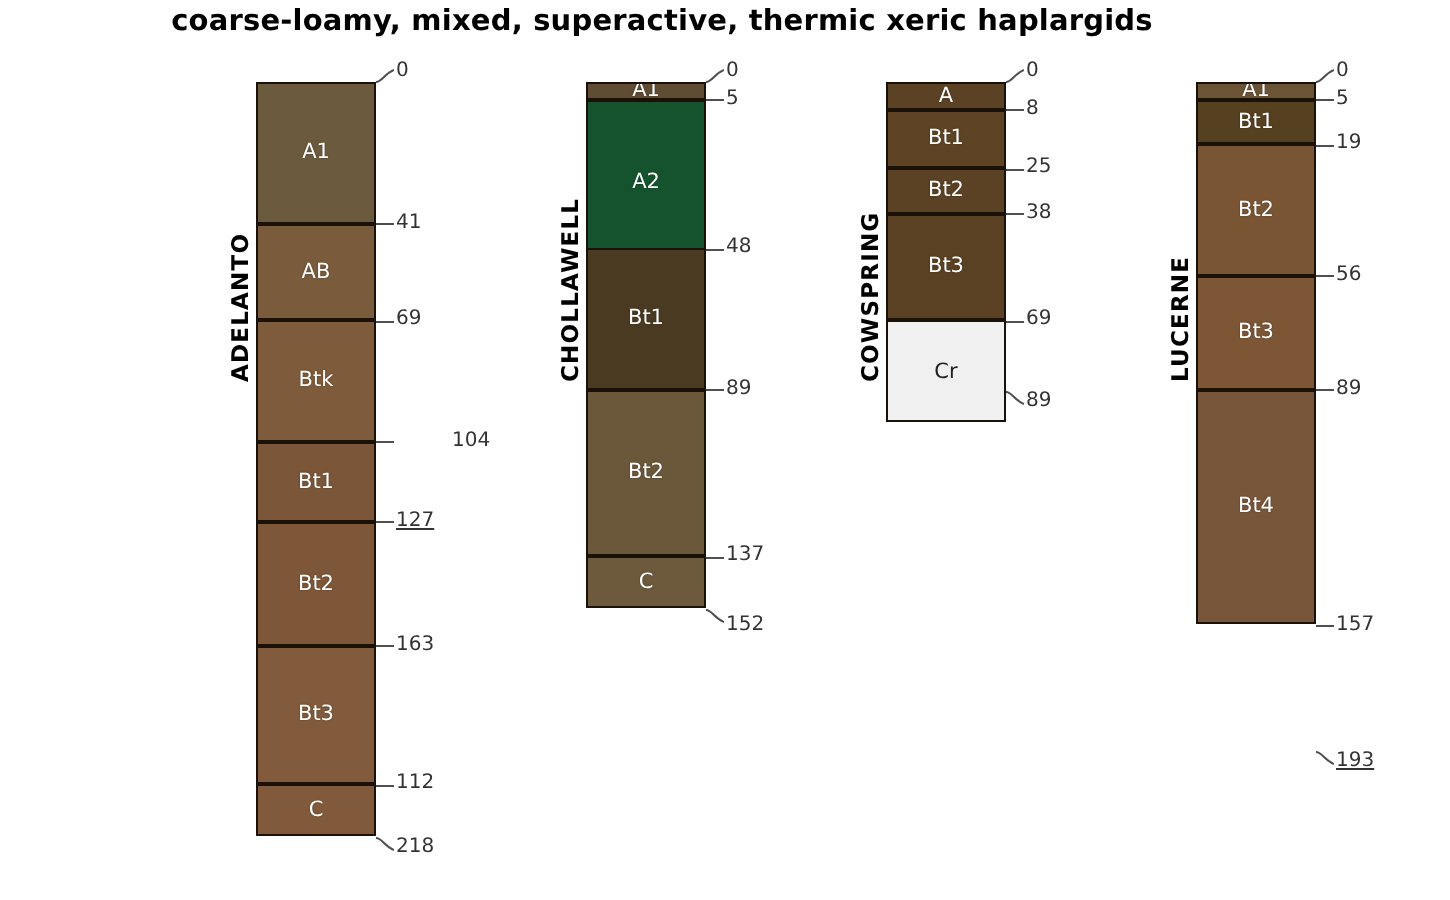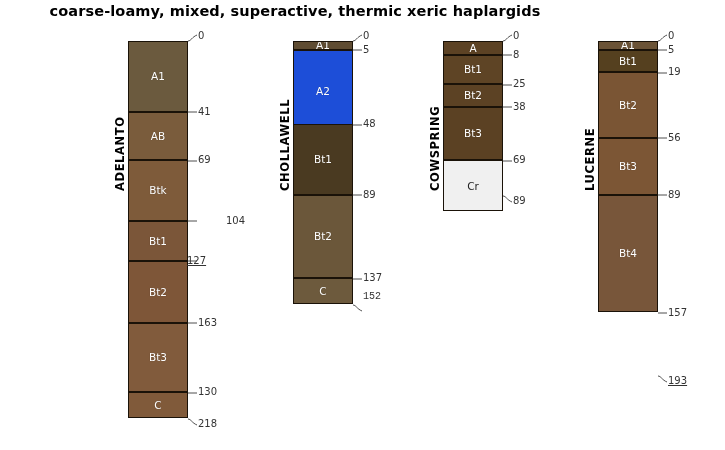--- a/index.html
+++ b/index.html
@@ -18,20 +18,21 @@
   #plot-title {
     position: absolute;
     left: 0;
     top: 3px;
     width: 590px;
     text-align: center;
     font-size: 14.5px;
     font-weight: bold;
     letter-spacing: 0.1px;
     color: #000000;
+    padding-left: 36px;
   }
   .profile {
     position: absolute;
     top: 0;
     height: 450px;
   }
   .profile-name {
     position: absolute;
     font-size: 11.5px;
     font-weight: bold;
@@ -131,47 +132,47 @@
         <svg width="9" height="8" viewBox="0 0 9 8" style="position: absolute; top: -0.5px;">
           <path d="M0,1 L9,1" stroke="#4f4f4f" stroke-width="1" fill="none"></path>
         </svg>
       </div>
       <div class="depth-label" style="left: 198px; top: 220.92px; margin-left: 28px;">104</div>
       <div style="position: absolute; left: 188px; top: 260.71px; width: 9px; height: 8px;">
         <svg width="9" height="8" viewBox="0 0 9 8" style="position: absolute; top: -0.5px;">
           <path d="M0,1 L9,1" stroke="#4f4f4f" stroke-width="1" fill="none"></path>
         </svg>
       </div>
-      <div class="depth-label" style="left: 187px; top: 260.71px; text-decoration: underline;">127</div>
+      <div class="depth-label" style="left: 198px; top: 260.71px; text-decoration: underline;">127</div>
       <div style="position: absolute; left: 188px; top: 322.99px; width: 9px; height: 8px;">
         <svg width="9" height="8" viewBox="0 0 9 8" style="position: absolute; top: -0.5px;">
           <path d="M0,1 L9,1" stroke="#4f4f4f" stroke-width="1" fill="none"></path>
         </svg>
       </div>
       <div class="depth-label" style="left: 198px; top: 322.99px;">163</div>
       <div style="position: absolute; left: 188px; top: 392.19px; width: 9px; height: 8px;">
         <svg width="9" height="8" viewBox="0 0 9 8" style="position: absolute; top: -0.5px;">
           <path d="M0,1 L9,1" stroke="#4f4f4f" stroke-width="1" fill="none"></path>
         </svg>
       </div>
-      <div class="depth-label" style="left: 198px; top: 392.19px;">130</div>
+      <div class="depth-label" style="left: 198px; top: 392.19px;">112</div>
       <div style="position: absolute; left: 188px; top: 418.14px; width: 9px; height: 8px;">
         <svg width="9" height="8" viewBox="0 0 9 8" style="position: absolute; top: 0px;">
           <path d="M0,1 C3,1 4,5 9,7" stroke="#4f4f4f" stroke-width="1" fill="none"></path>
         </svg>
       </div>
       <div class="depth-label" style="left: 198px; top: 424.14px;">218</div>
     </div>
     <div class="profile" style="left: 0px;">
       <div class="profile-name" style="left: 278px; top: 41px; height: 150px;">CHOLLAWELL</div>
       <div class="col" style="left: 293px; top: 41px; height: 262.96px;">
         <div class="horizon" style="top: 0px; height: 8.65px; background: rgb(95, 76, 50);">
           <span class="horizon-label">A1</span>
         </div>
-        <div class="horizon" style="top: 8.65px; height: 84px; background: #1d4ed8;">
+        <div class="horizon" style="top: 8.65px; height: 84px; background: #14532d;">
           <span class="horizon-label">A2</span>
         </div>
         <div class="horizon" style="top: 83.04px; height: 70.93px; background: rgb(74, 58, 33);">
           <span class="horizon-label">Bt1</span>
         </div>
         <div class="horizon" style="top: 153.97px; height: 83.04px; background: rgb(107, 87, 58);">
           <span class="horizon-label">Bt2</span>
         </div>
         <div class="horizon" style="top: 237.01px; height: 25.95px; background: rgb(109, 90, 61);">
           <span class="horizon-label">C</span>
@@ -205,21 +206,21 @@
         <svg width="9" height="8" viewBox="0 0 9 8" style="position: absolute; top: -0.5px;">
           <path d="M0,1 L9,1" stroke="#4f4f4f" stroke-width="1" fill="none"></path>
         </svg>
       </div>
       <div class="depth-label" style="left: 363px; top: 278.01px;">137</div>
       <div style="position: absolute; left: 353px; top: 303.96px; width: 9px; height: 8px;">
         <svg width="9" height="8" viewBox="0 0 9 8" style="position: absolute; top: 0px;">
           <path d="M0,1 C3,1 4,5 9,7" stroke="#4f4f4f" stroke-width="1" fill="none"></path>
         </svg>
       </div>
-      <div class="depth-label" style="left: 363px; top: 297px; font-family: Liberation Mono, monospace;">152</div>
+      <div class="depth-label" style="left: 363px; top: 313px;">152</div>
     </div>
     <div class="profile" style="left: 0px;">
       <div class="profile-name" style="left: 428px; top: 41px; height: 150px;">COWSPRING</div>
       <div class="col" style="left: 443px; top: 41px; height: 153.97px;">
         <div class="horizon" style="top: 0px; height: 13.84px; background: rgb(92, 66, 36);">
           <span class="horizon-label">A</span>
         </div>
         <div class="horizon" style="top: 13.84px; height: 29.41px; background: rgb(94, 68, 37);">
           <span class="horizon-label">Bt1</span>
         </div>

